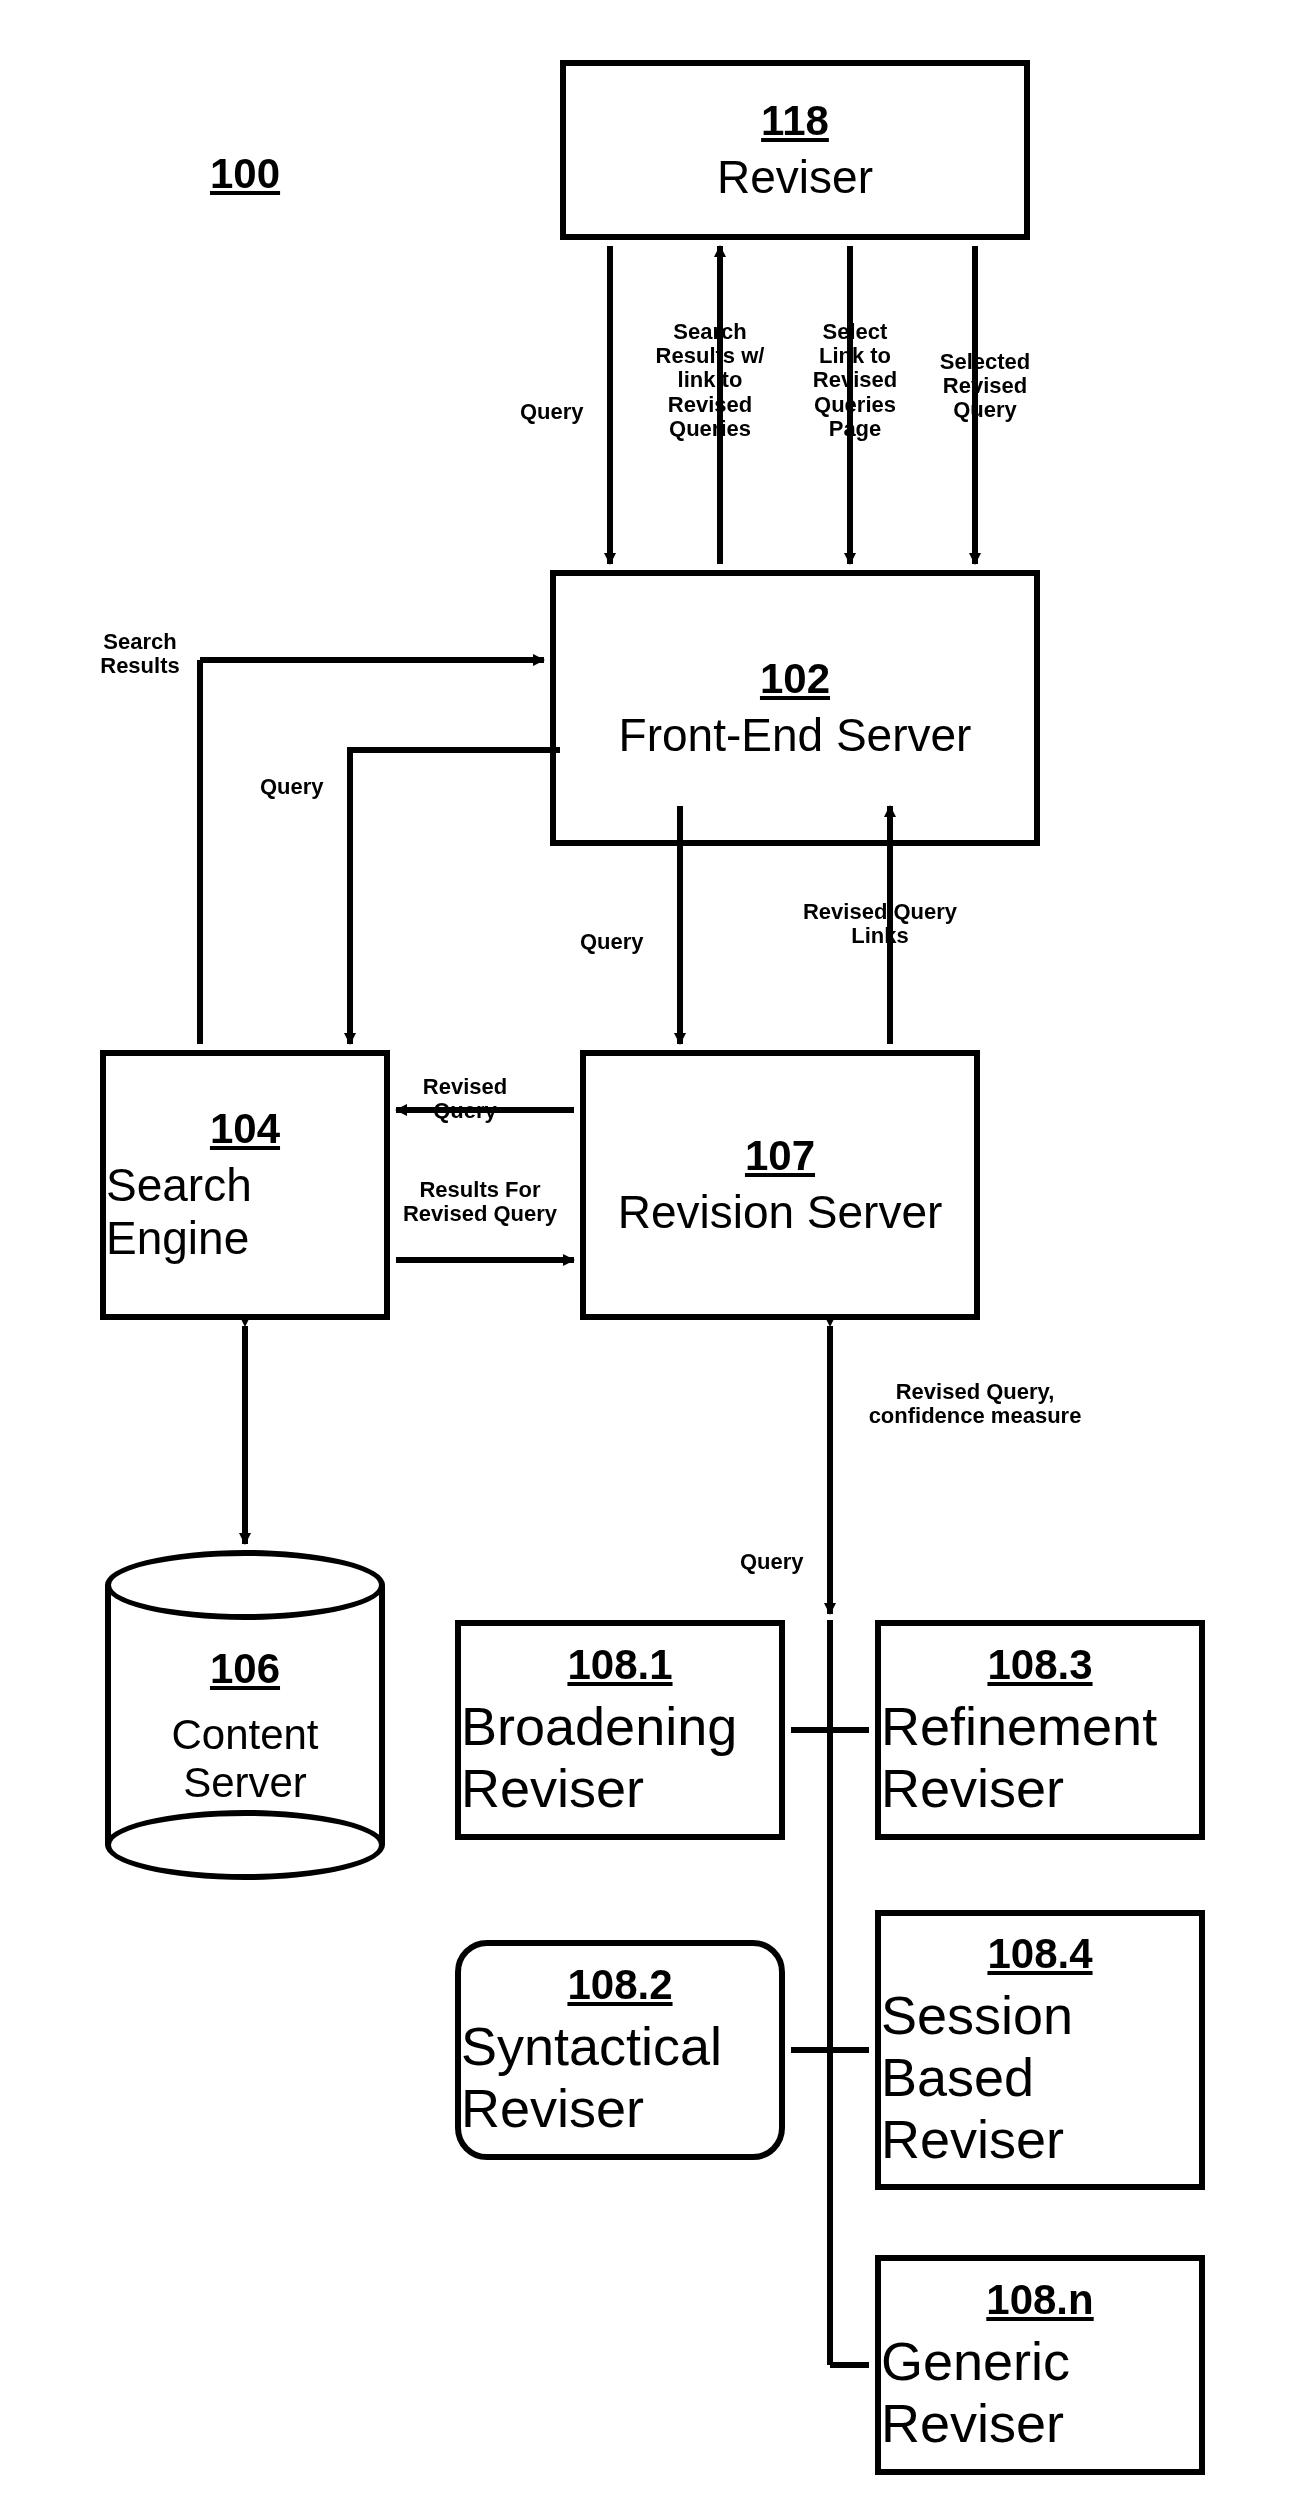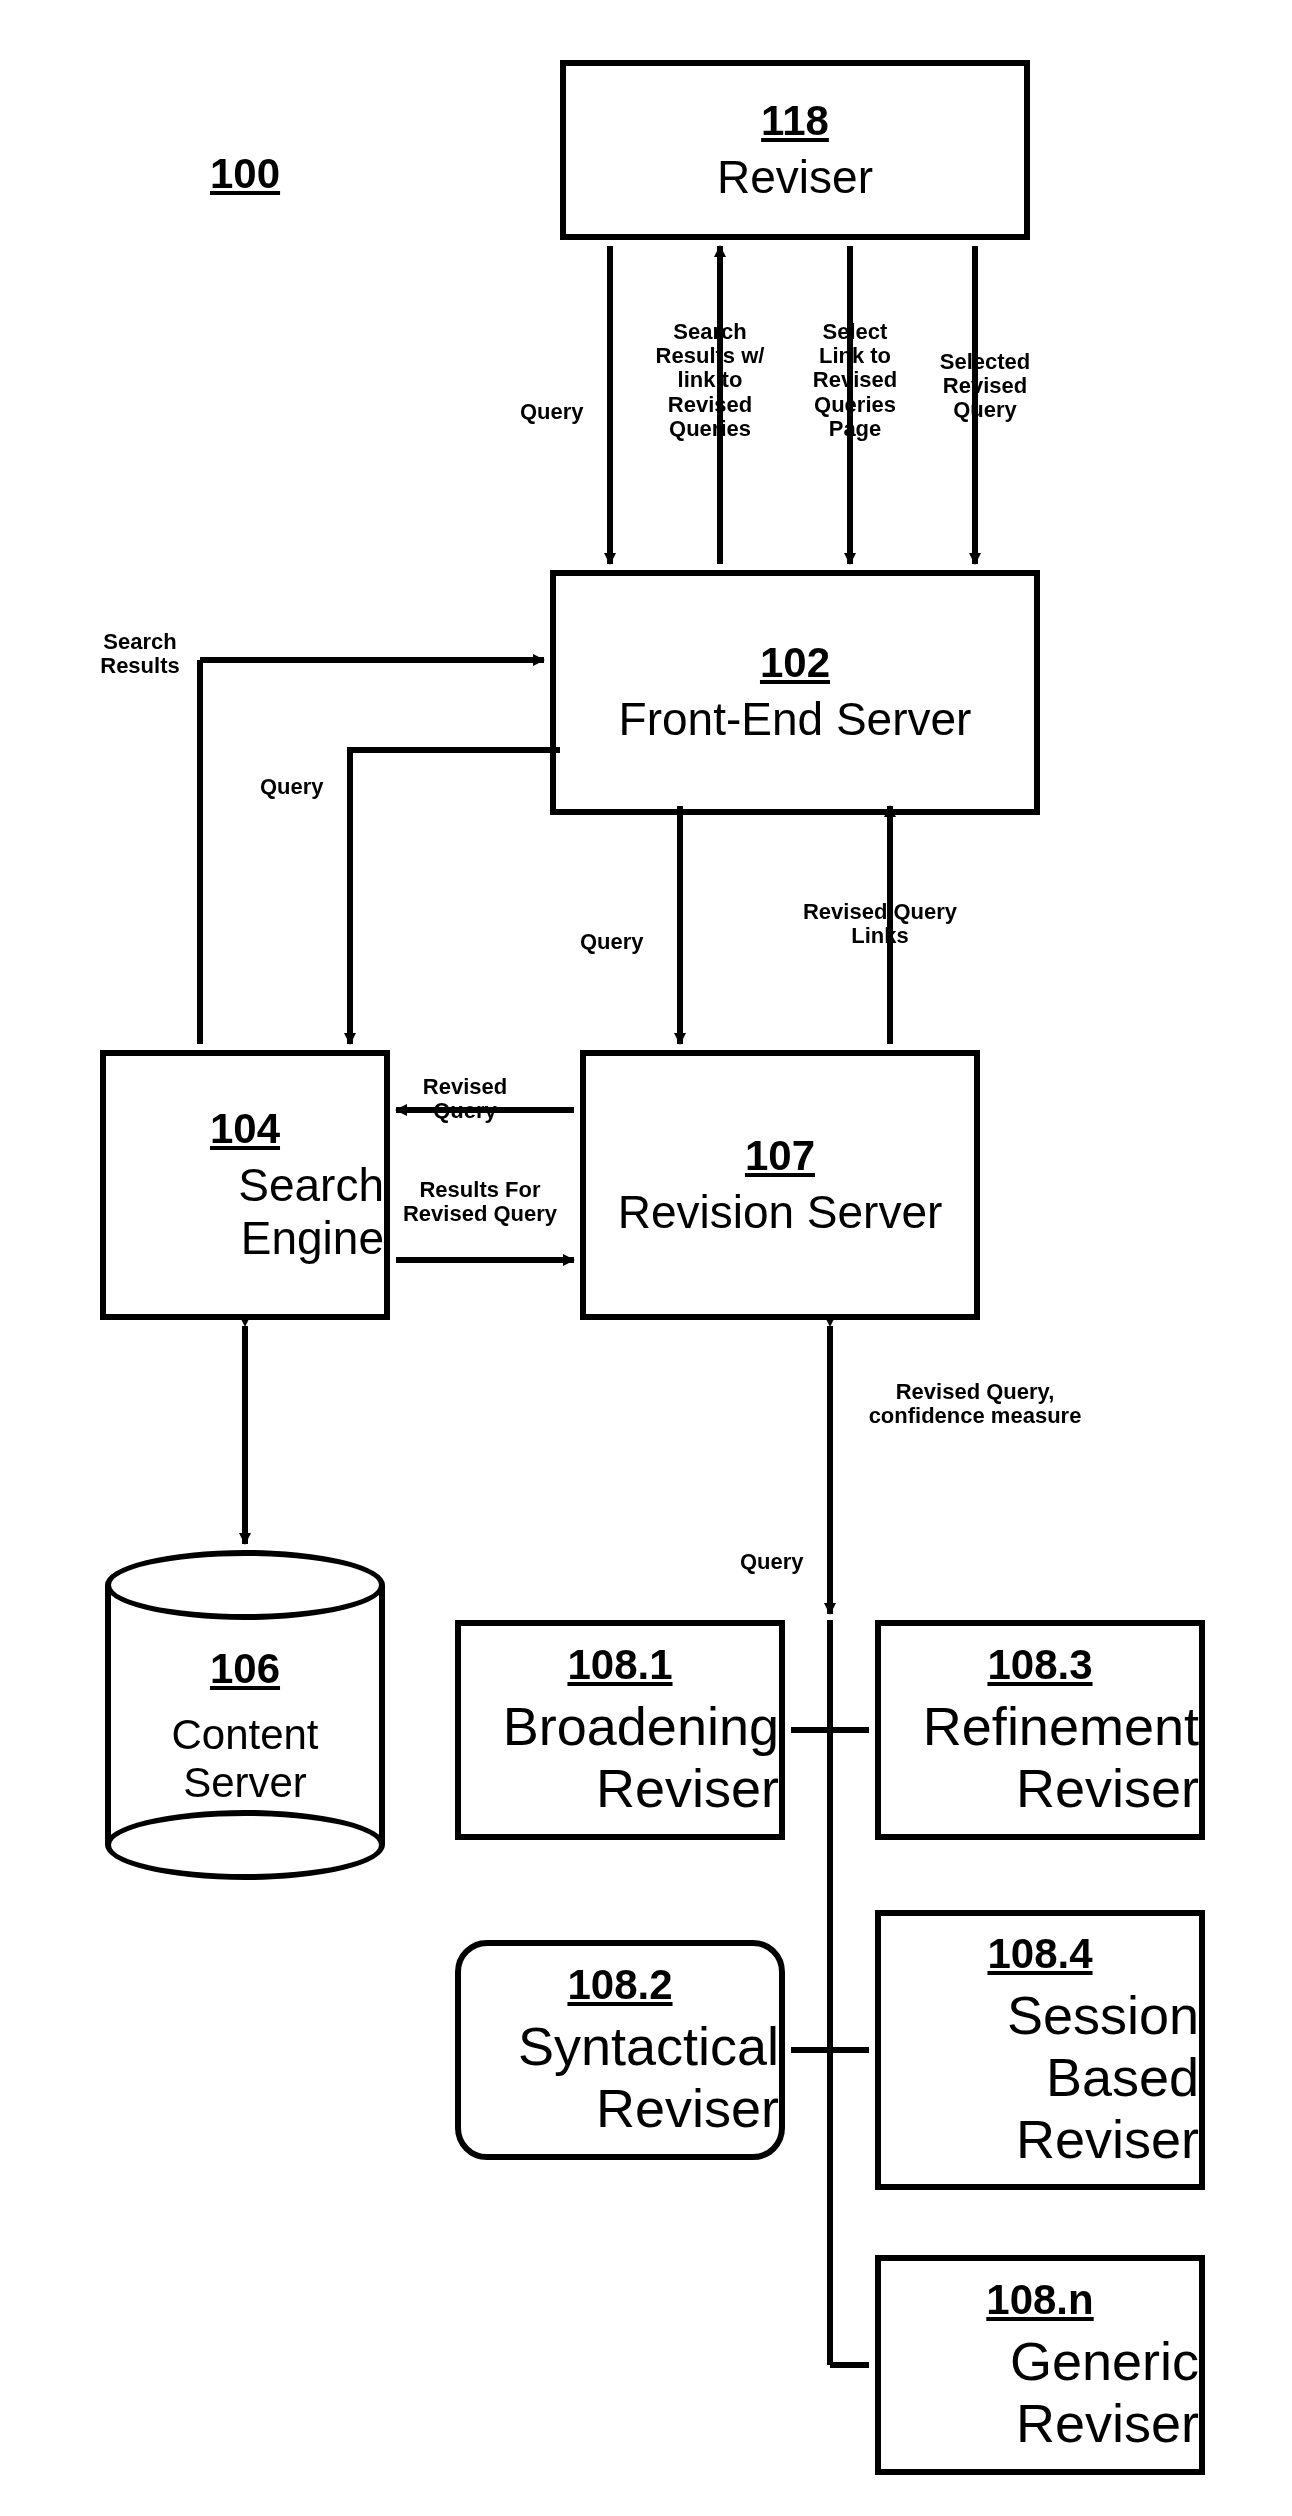--- a/index.html
+++ b/index.html
@@ -1,17 +1,17 @@
 <!DOCTYPE html>
 <html><head>
 <meta charset="utf-8">
 <style>
 * { box-sizing: border-box; margin: 0; padding: 0; }
 body { background: #fff; font-family: Arial, Helvetica, sans-serif; width: 1292px; height: 2516px; position: relative; }
-.box { position: absolute; border: 6px solid #000; text-align: right; display: flex; flex-direction: column; justify-content: center; align-items: center; background: #fff; }
+.box { position: absolute; border: 6px solid #000; text-align: left; display: flex; flex-direction: column; justify-content: center; align-items: center; background: #fff; }
 .box .num { font-size: 42px; font-weight: bold; text-decoration: underline; margin-bottom: 6px; }
 .box .name { font-size: 46px; line-height: 1.15; }
 .box .name.small { font-size: 54px; }
 .diagram-label { position: absolute; font-size: 42px; font-weight: bold; text-decoration: underline; }
 .edge-label { position: absolute; font-size: 22px; font-weight: bold; text-align: center; line-height: 1.1; }
 svg.lines { position: absolute; top: 0; left: 0; width: 1292px; height: 2516px; pointer-events: none; }
 .cylinder { position: absolute; }
 .cyl-body { position: absolute; border-left: 6px solid #000; border-right: 6px solid #000; background: #fff; }
 .cyl-top, .cyl-bot { position: absolute; border: 6px solid #000; border-radius: 50%; background: #fff; }
 .cyl-text { position: absolute; width: 100%; text-align: center; }
@@ -19,21 +19,21 @@
 </head>
 <body>
 
 <div class="diagram-label" style="left:210px; top:150px;">100</div>
 
 <div class="box" style="left:560px; top:60px; width:470px; height:180px;">
   <div class="num">118</div>
   <div class="name">Reviser</div>
 </div>
 
-<div class="box" style="left:550px; top:570px; width:490px; height:245px;">
+<div class="box" style="left:550px; top:570px; width:490px; height:276px;">
   <div class="num">102</div>
   <div class="name">Front-End Server</div>
 </div>
 
 <div class="box" style="left:100px; top:1050px; width:290px; height:270px;">
   <div class="num">104</div>
   <div class="name">Search Engine</div>
 </div>
 
 <div class="box" style="left:580px; top:1050px; width:400px; height:270px;">

